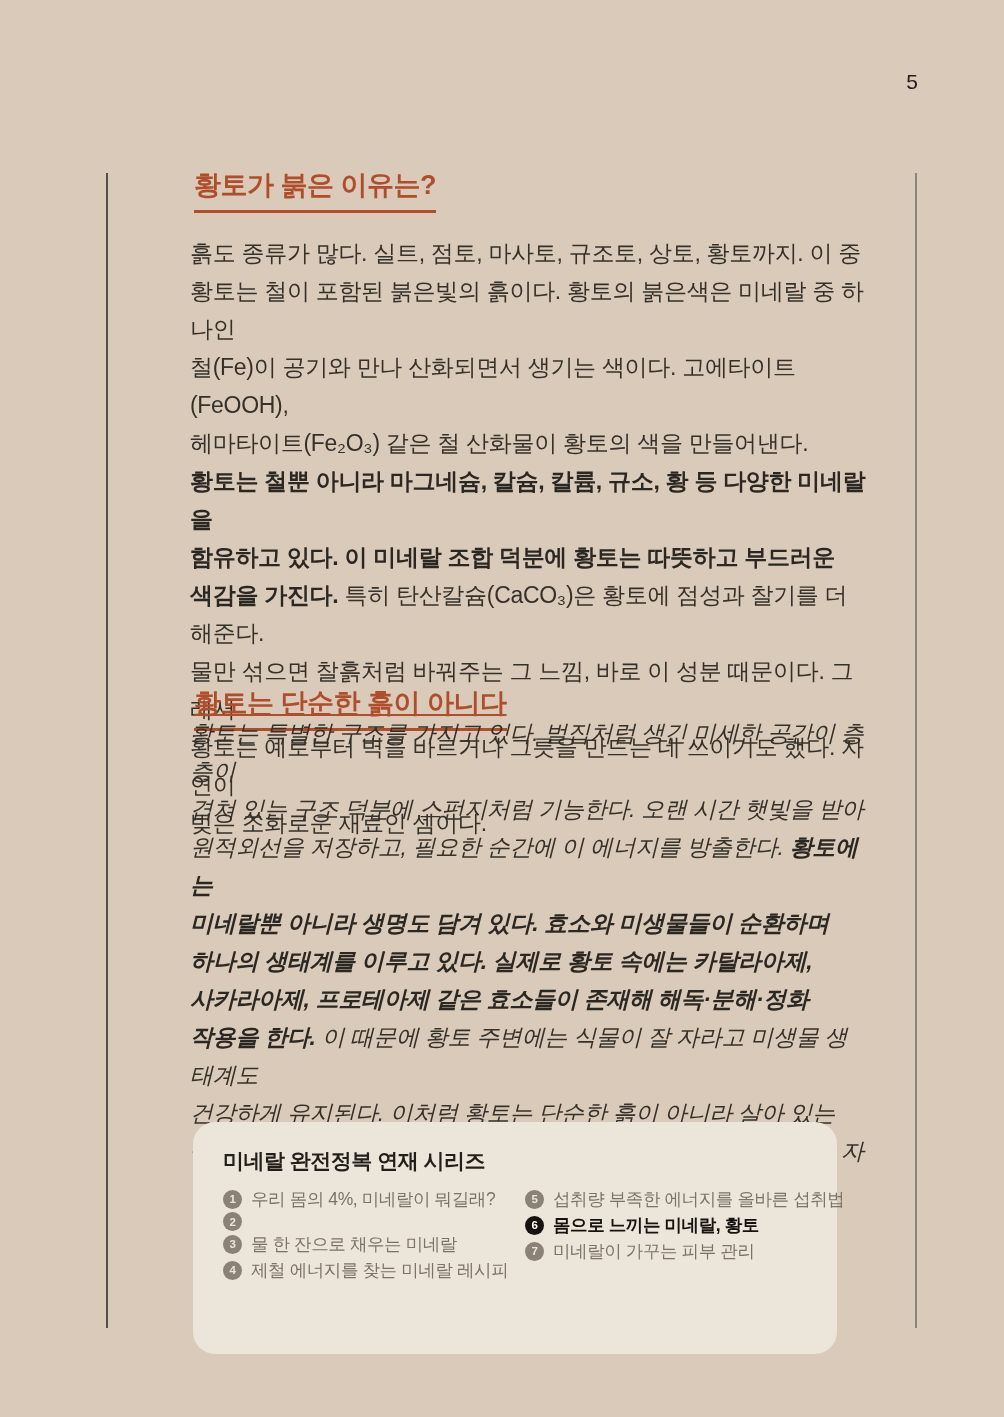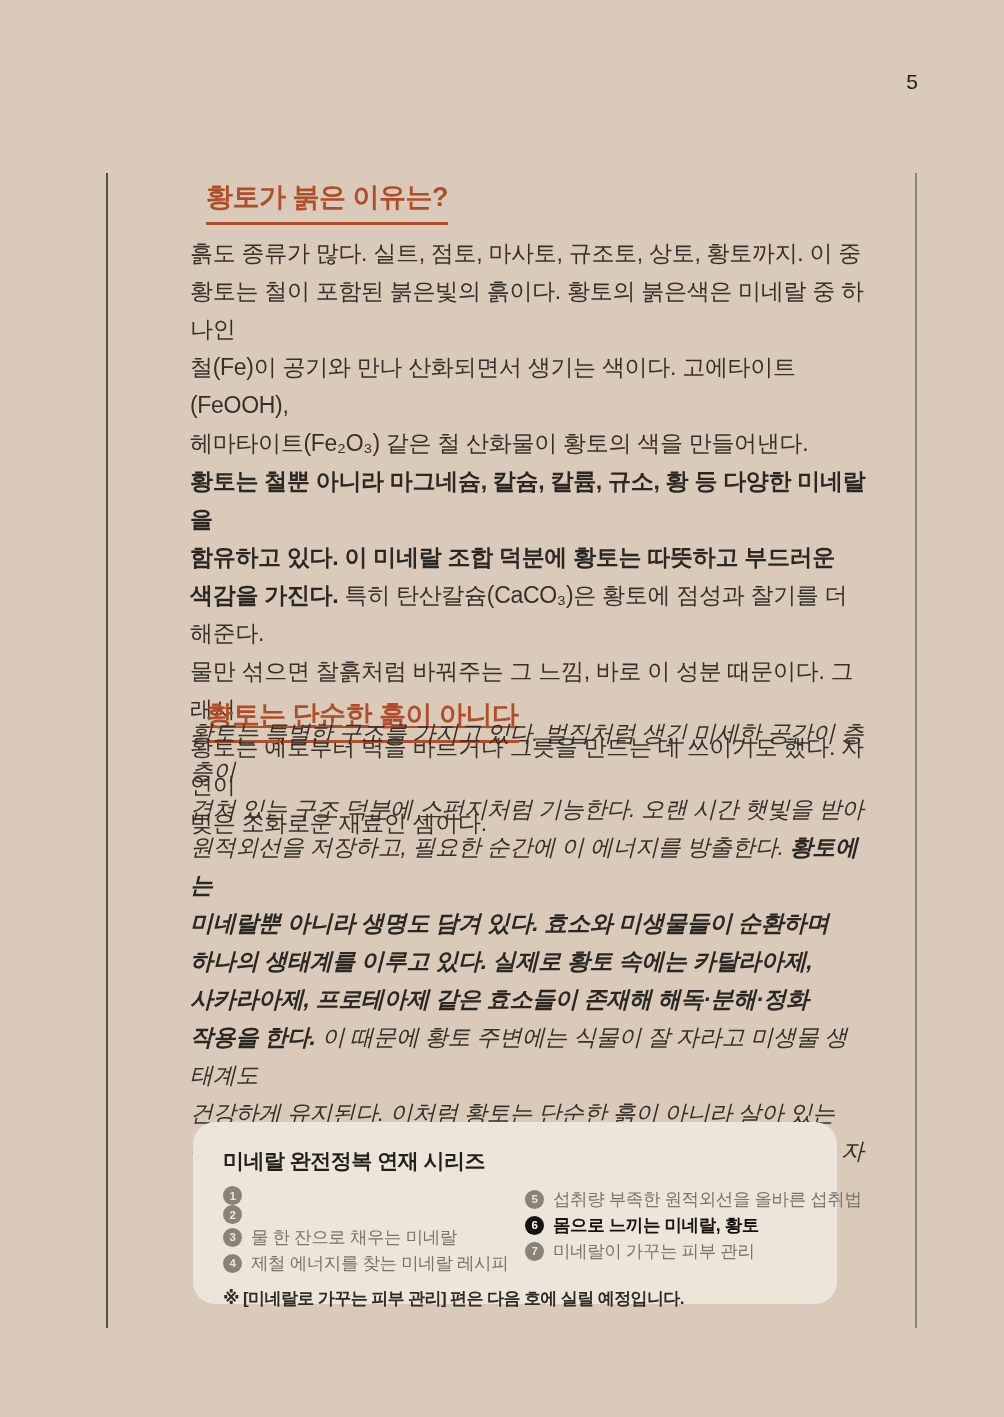--- a/index.html
+++ b/index.html
@@ -15,21 +15,21 @@
   .page-number{
     position:absolute;top:70px;right:86px;
     font-size:21px;color:#211e1a;
   }
   .rule{position:absolute;top:173px;height:1155px;width:2px;}
   .rule-left{left:106px;background:#554f49;}
   .rule-right{left:915px;background:#8b8479;}
 
   .content{position:absolute;left:190px;top:0;width:676px;}
   .heading{
-    position:absolute;margin:16px;
+    position:absolute;margin:4px;
     font-size:27px;font-weight:700;color:#b04e2b;
     display:inline-block;
     border-bottom:3px solid #b04e2b;
     padding-bottom:9px;
     letter-spacing:-0.5px;
     line-height:1.15;
     white-space:nowrap;
   }
   .heading-1{top:166px;}
   .heading-2{top:684px;text-decoration:underline;}
@@ -37,21 +37,21 @@
     position:absolute;margin:0;width:676px;
     font-size:23px;line-height:38px;color:#35302a;
     letter-spacing:-0.3px;
   }
   .para-1{top:234px;}
   .para-2{top:714px;font-style:italic;}
   .para .b{font-weight:700;color:#2b2723;}
 
   .series-box{
     position:absolute;left:193px;top:1122px;
-    width:644px;height:182px;box-sizing:border-box;
+    width:644px;height:232px;box-sizing:border-box;
     background:#ece5da;border-radius:22px;
     padding:25px 30px 0 30px;
   }
   .series-title{
     font-size:21px;font-weight:700;color:#221e1a;
     letter-spacing:-0.5px;
   }
   .series-cols{display:flex;margin-top:11px;}
   .series-col{
     list-style:none;margin:0;padding:0;
@@ -96,43 +96,43 @@
       <p class="para para-2"><span>황토는 특별한 구조를 가지고 있다. 벌집처럼 생긴 미세한 공간이 층층이<br>겹쳐 있는 구조 덕분에 스펀지처럼 기능한다. 오랜 시간 햇빛을 받아<br>원적외선을 저장하고, 필요한 순간에 이 에너지를 방출한다. </span><span class="b">황토에는<br>미네랄뿐 아니라 생명도 담겨 있다. 효소와 미생물들이 순환하며<br>하나의 생태계를 이루고 있다. 실제로 황토 속에는 카탈라아제,<br>사카라아제, 프로테아제 같은 효소들이 존재해 해독·분해·정화<br>작용을 한다.</span><span> 이 때문에 황토 주변에는 식물이 잘 자라고 미생물 생태계도<br>건강하게 유지된다. 이처럼 황토는 단순한 흙이 아니라 살아 있는<br>생명체와도 같다. 자연과 인간을 잇는 다리 역할을 해주는 소중한 자원이다.</span></p>
     </section>
   </main>
 
   <aside class="series-box">
     <div class="series-title">미네랄 완전정복 연재 시리즈</div>
     <div class="series-cols">
       <ul class="series-col series-col-left" id="series-col-left">
           <li>
             <span class="badge">1</span>
+            <span>우리 몸의 4%, 미네랄이 뭐길래?</span>
           </li>
           <li>
             <span class="badge">2</span>
           </li>
           <li>
             <span class="badge">3</span>
             <span>물 한 잔으로 채우는 미네랄</span>
           </li>
           <li>
             <span class="badge">4</span>
             <span>제철 에너지를 찾는 미네랄 레시피</span>
           </li>
         </ul>
       <ul class="series-col series-col-right" id="series-col-right">
           <li>
             <span class="badge">5</span>
-            <span>섭취량 부족한 원적외선을 올바른 섭취법</span>
+            <span>섭취량 부족한 에너지를 올바른 섭취법</span>
           </li>
           <li class="current">
             <span class="badge">6</span>
             <span>몸으로 느끼는 미네랄, 황토</span>
           </li>
           <li>
             <span class="badge">7</span>
             <span>미네랄이 가꾸는 피부 관리</span>
           </li>
         </ul>
     </div>
-    <div class="series-note">※ [미네랄로 가꾸는 피부 관리] 편은 다음 호에 실릴 예정입니다.</div>
   </aside>
 </div>
 
 </body></html>

